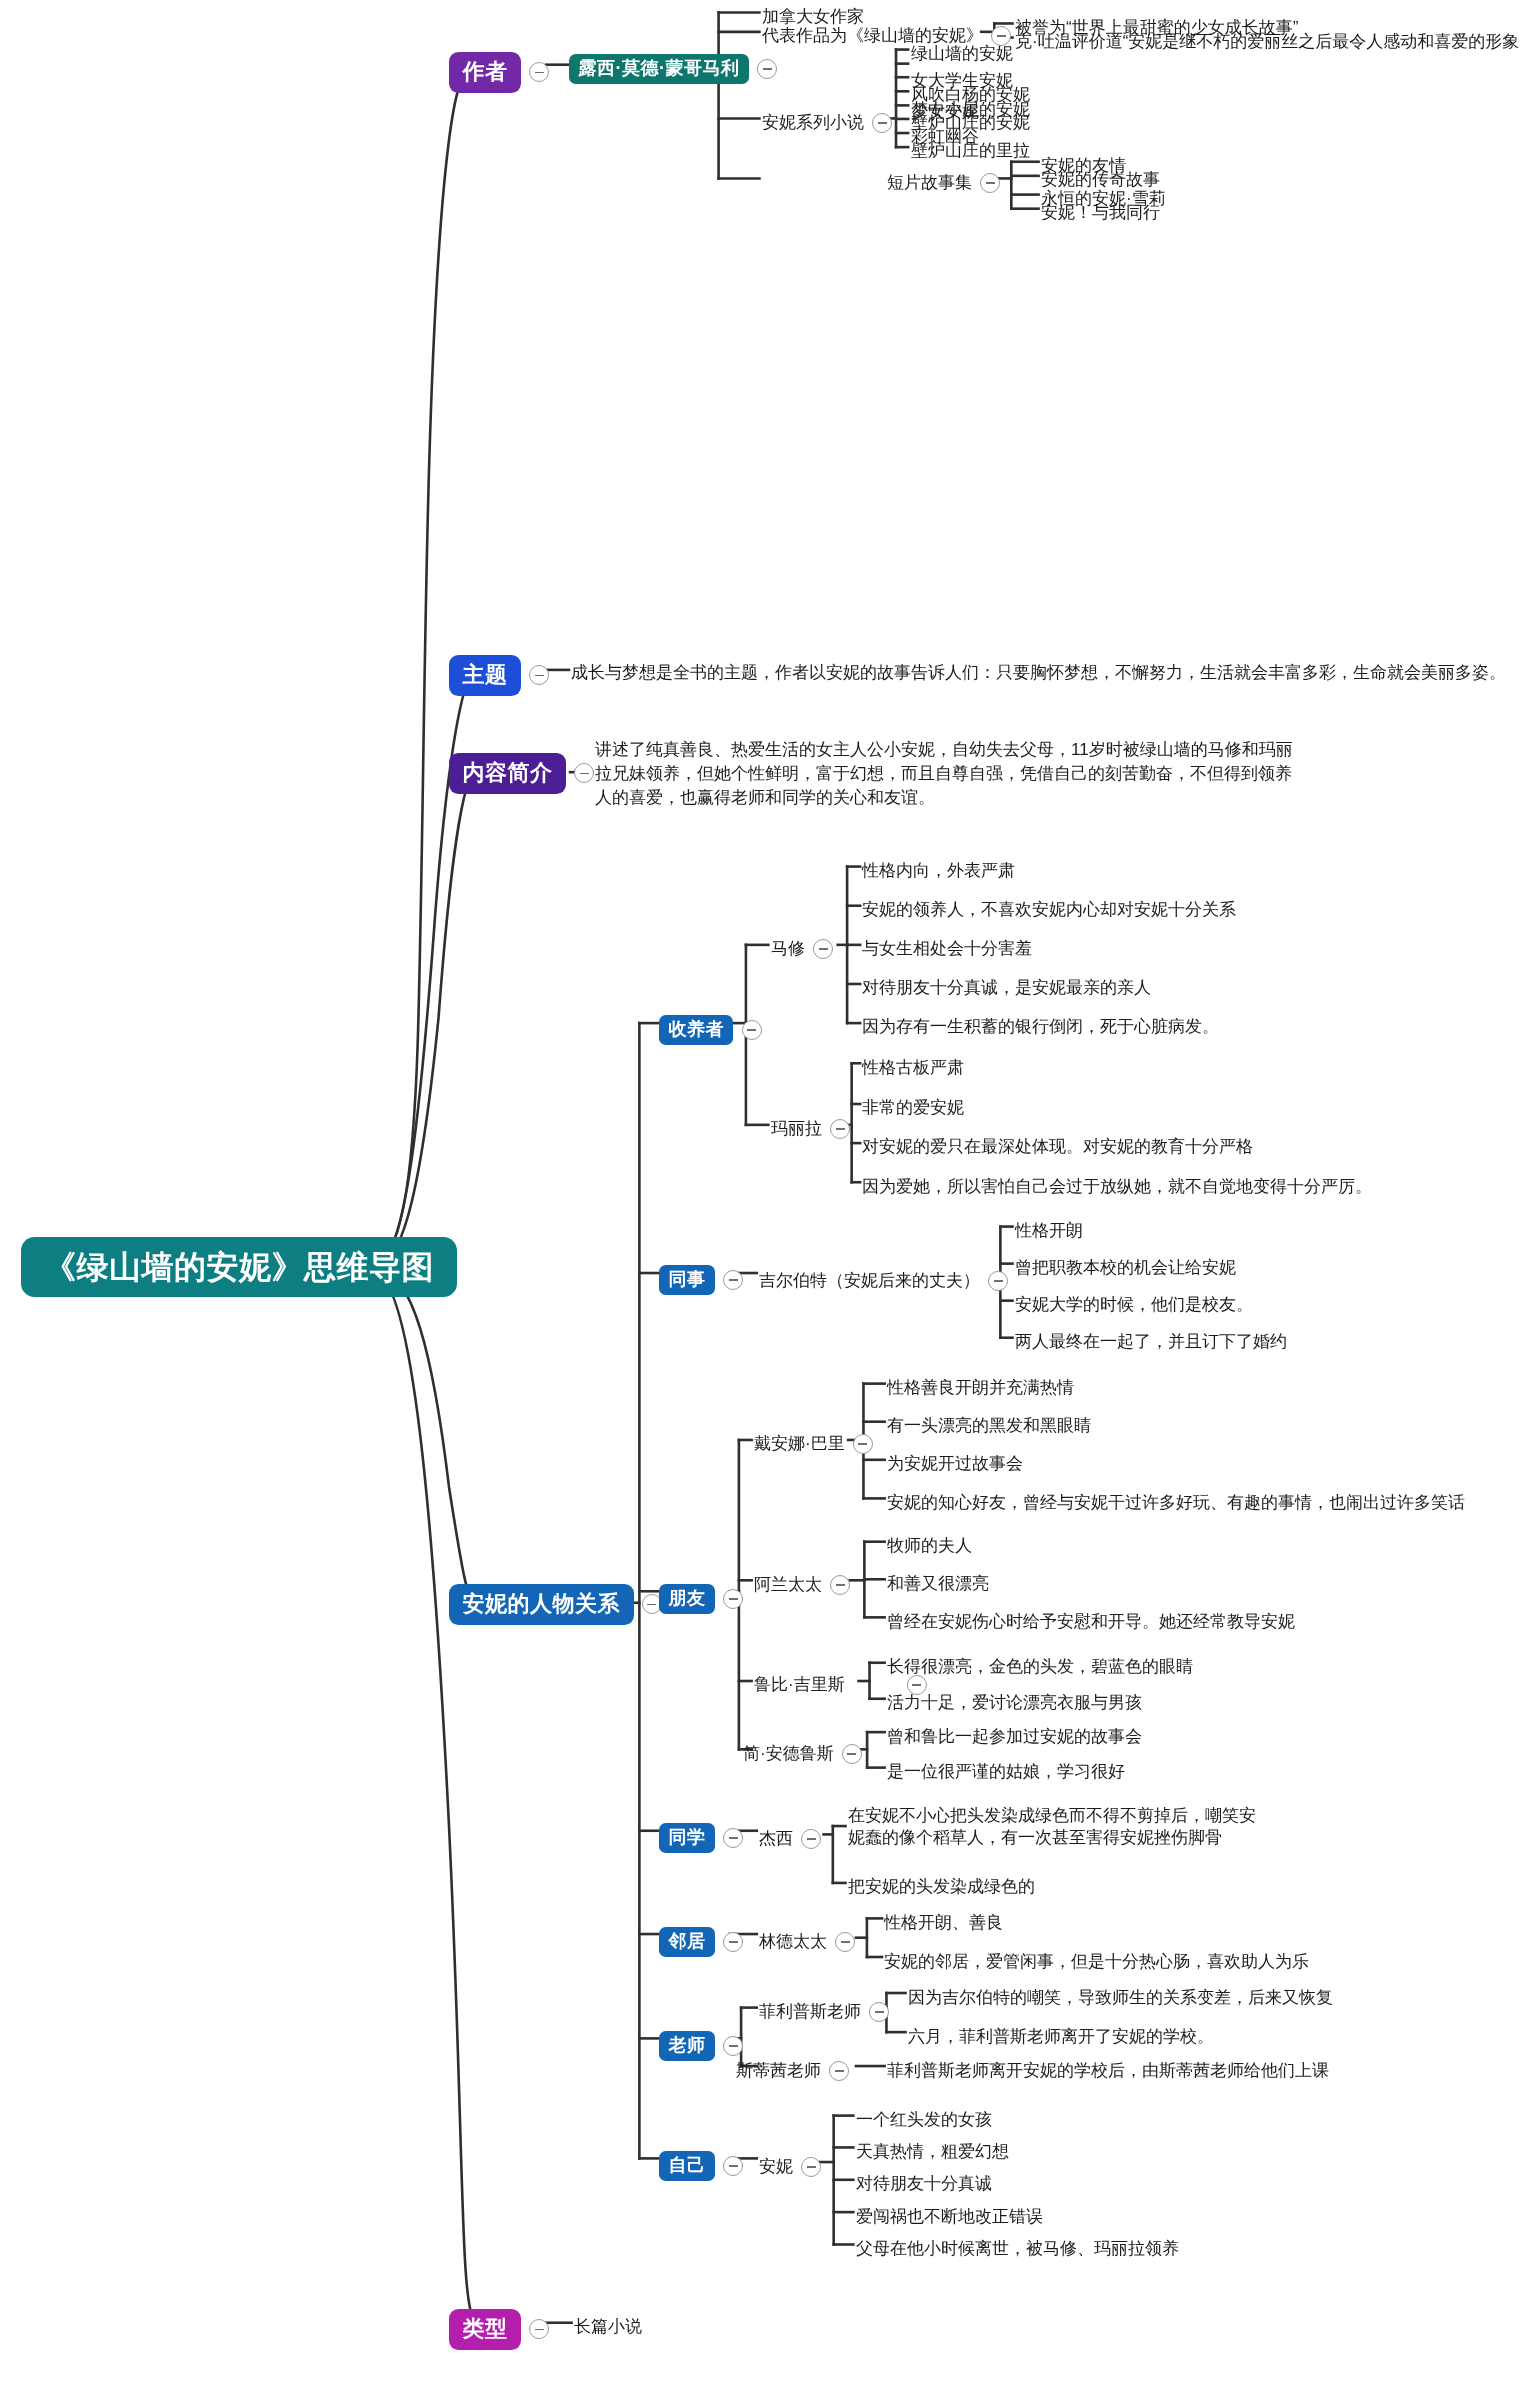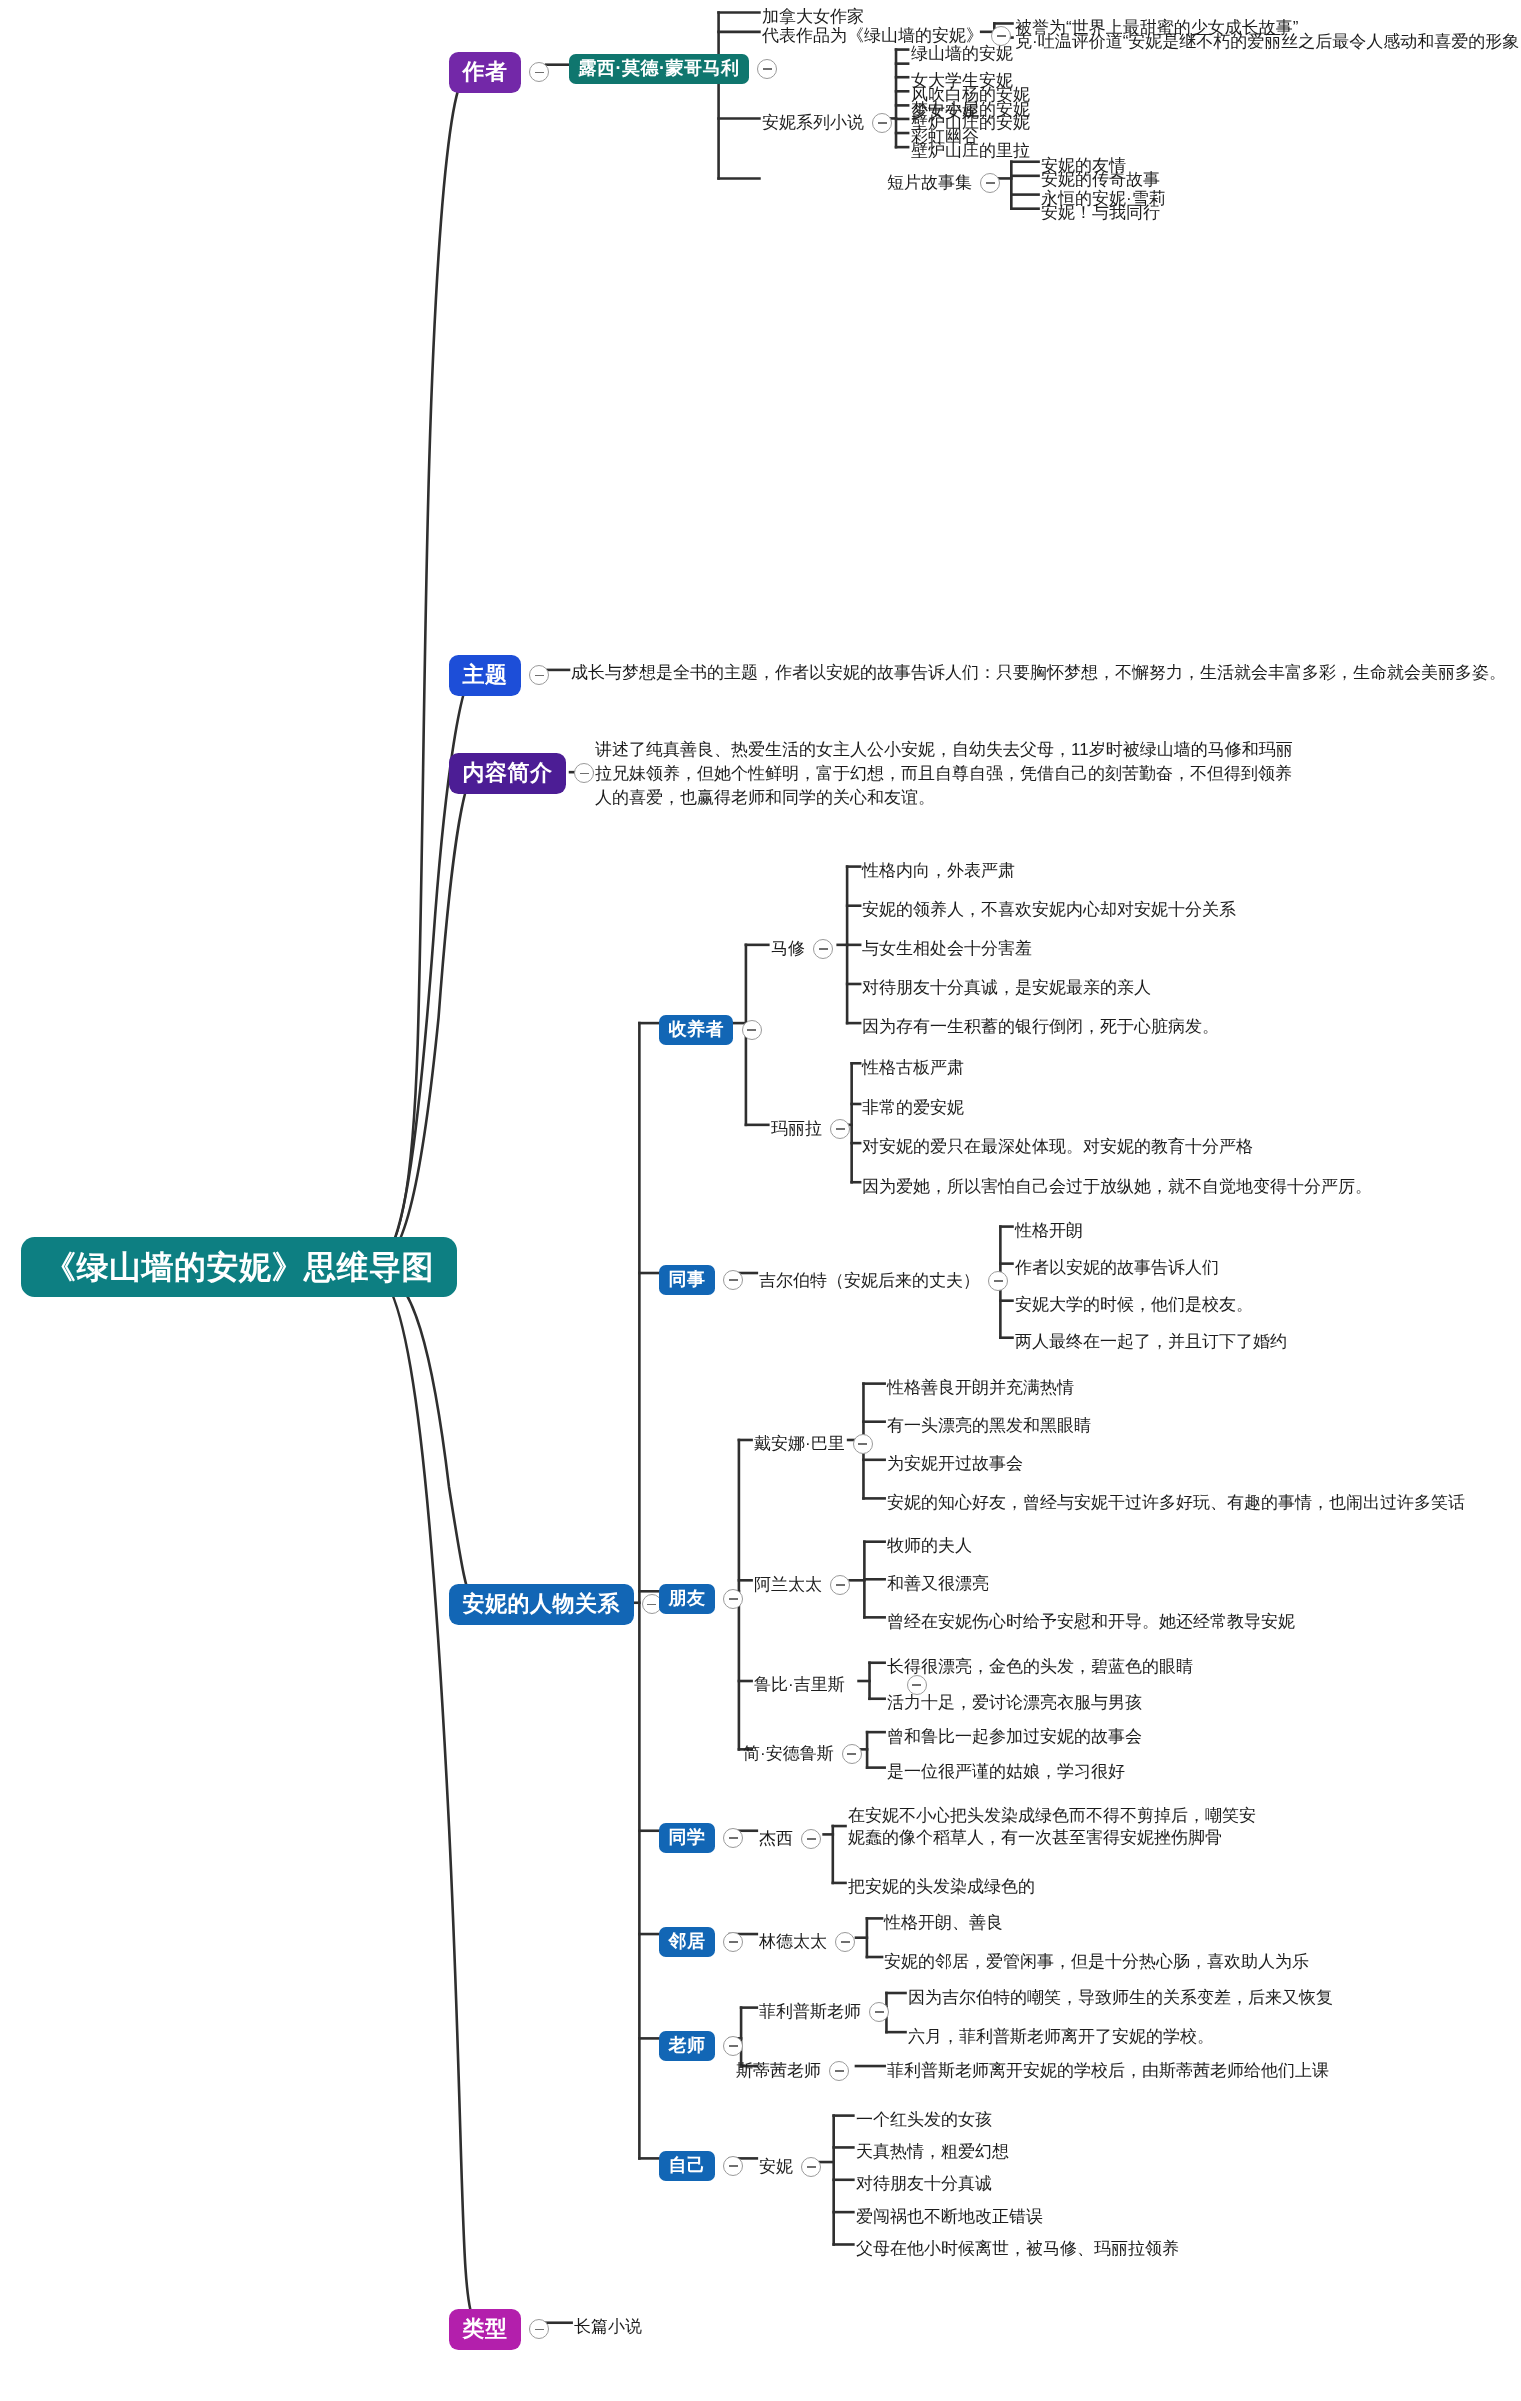--- a/index.html
+++ b/index.html
@@ -300,21 +300,21 @@
       </div>
   </div>
   <div class="node" style="left:759px;top:1269px;text-align:right;">
     <span class="leaf">吉尔伯特（安妮后来的丈夫）</span>
     <div class="gap"></div>
     <div class="toggle">
         <i></i>
       </div>
   </div>
   <div class="node leaf" style="left:1015px;top:1219px;">性格开朗</div>
-  <div class="node leaf" style="left:1015px;top:1256px;">作者以安妮的故事告诉人们</div>
+  <div class="node leaf" style="left:1015px;top:1256px;">曾把职教本校的机会让给安妮</div>
   <div class="node leaf" style="left:1015px;top:1293px;">安妮大学的时候，他们是校友。</div>
   <div class="node leaf" style="left:1015px;top:1330px;">两人最终在一起了，并且订下了婚约</div>
 
   <div class="node" style="left:659px;top:1584px;">
     <div class="pill pill-l2" style="background:#1266b5">朋友</div>
     <div class="gap"></div>
     <div class="toggle">
         <i></i>
       </div>
   </div>

